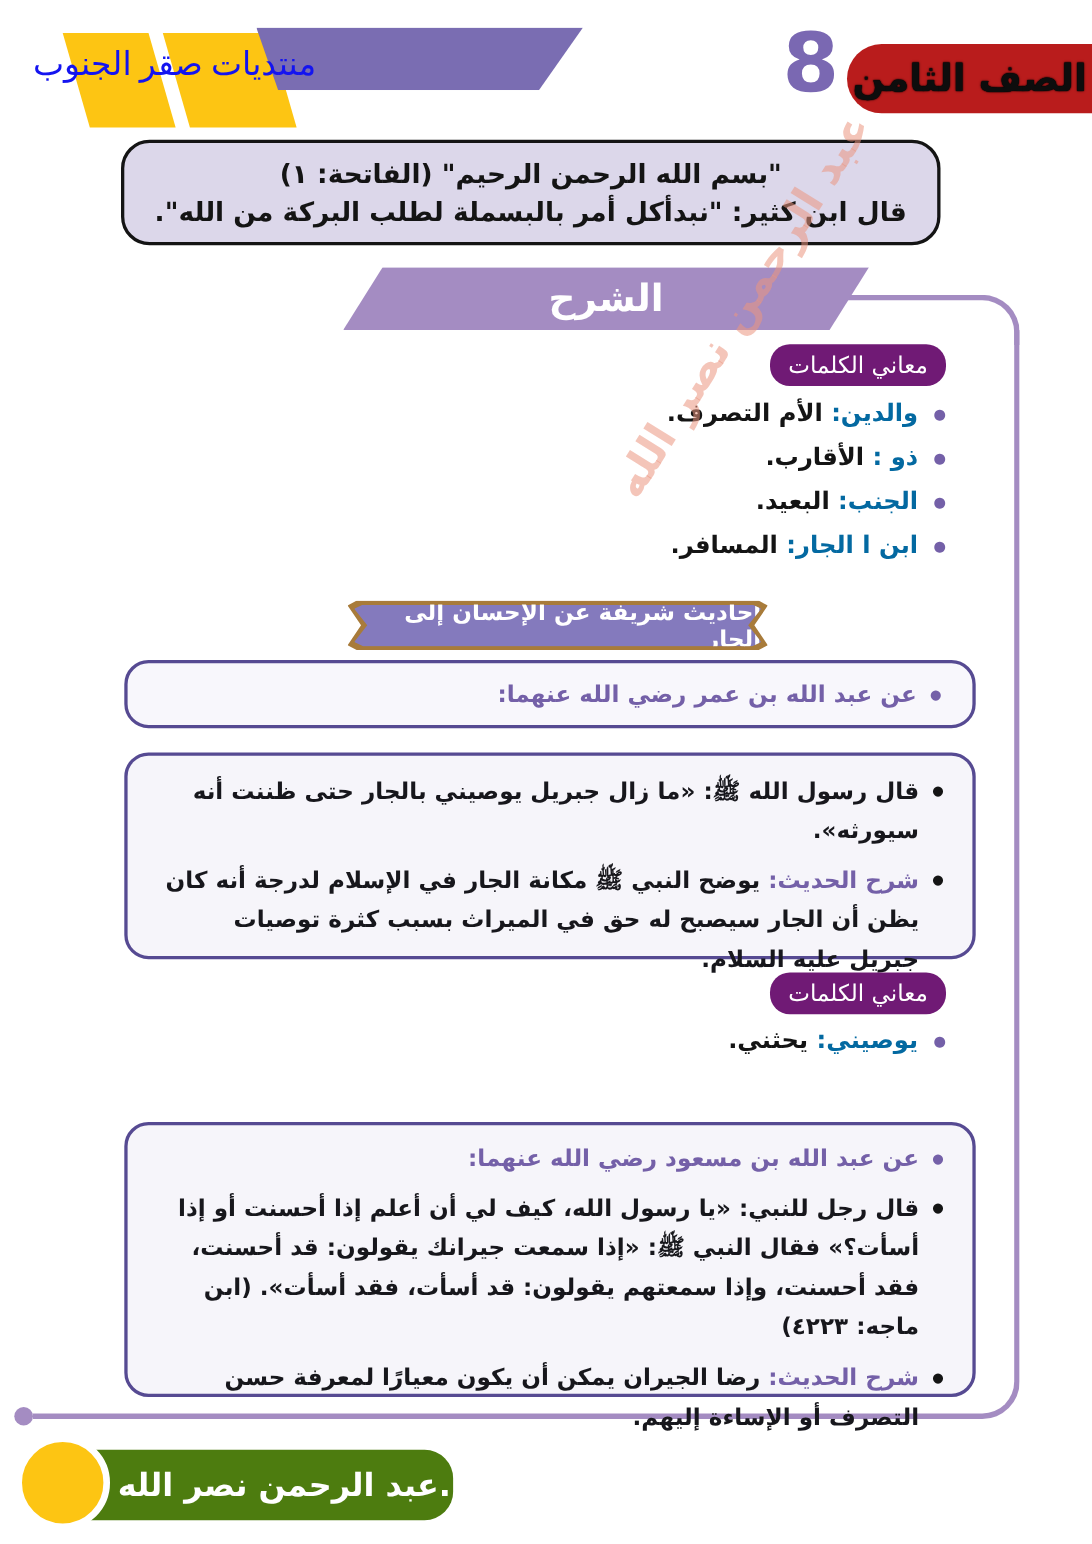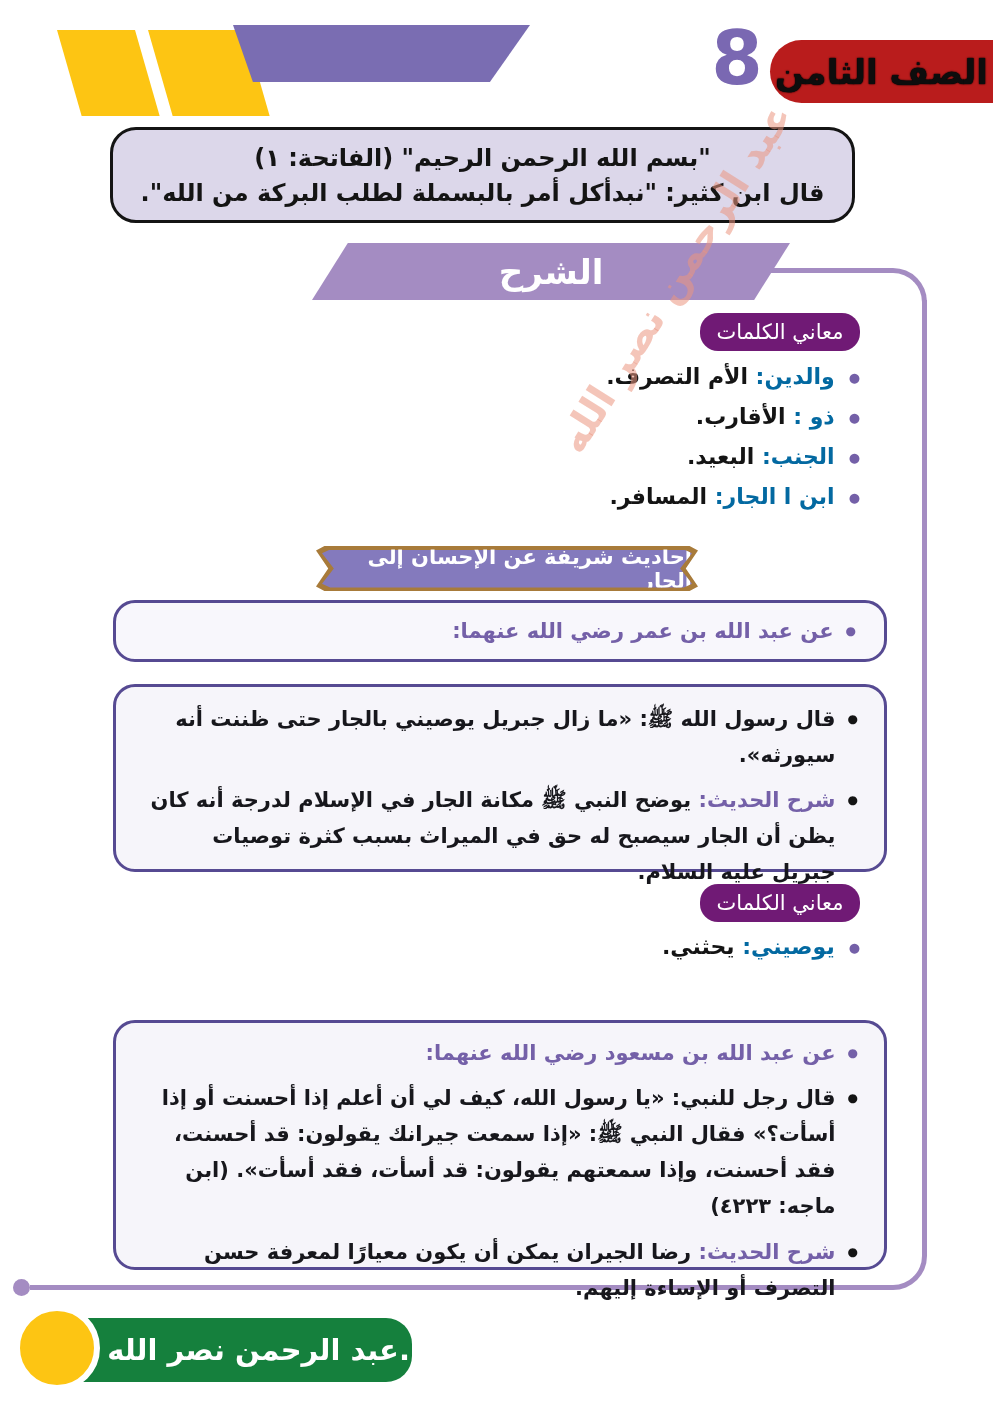--- a/index.html
+++ b/index.html
@@ -107,21 +107,21 @@
   .li { display:flex; gap:12px; font-size:21px; line-height:1.72; }
   .li + .li { margin-top:9px; }
   .li .bdot { font-size:12px; line-height:36px; color:#141414; flex:0 0 auto; }
   .li .bdot.purple { color:#7460a8; }
   .li .txt { flex:1; }
   .purple-text { color:#7460a8; }
   .src-line { display:block; padding-right:118px; }
   
   .name-pill {
     position:absolute; left:20px; top:1318px; width:392px; height:64px; z-index:2;
-    background:#15803d; border-radius:26px;
+    background:#4d7c0f; border-radius:26px;
     display:flex; align-items:center; justify-content:center;
     padding-left:95px; direction:rtl;
     color:#fff; font-size:29px; font-weight:800; white-space:nowrap;
   }
   .yellow-circle {
     position:absolute; left:14px; top:1305px; width:86px; height:86px; z-index:3;
     background:#fdc513; border:6px solid #fff; border-radius:50%;
   }
   .phone-pill {
     position:absolute; left:655px; top:1312px; width:330px; height:76px; z-index:2;
@@ -135,20 +135,21 @@
   }
 </style>
 </head>
 <body>
 
 <div class="page">
 
   <div class="yellow-bar yb1"></div>
   <div class="yellow-bar yb2"></div>
   <div class="purple-trapezoid"></div>
+  <div class="site-name">منتديات صقر الجنوب</div>
   <div class="grade-number">8</div>
   <div class="grade-badge">
     <span>الصف الثامن</span>
   </div>
 
   <div class="watermark">عبد الرحمن نصر الله</div>
 
   <div class="bismillah">
     <div>"بسم الله الرحمن الرحيم" (الفاتحة: ١)</div>
     <div>قال ابن كثير: "نبدأكل أمر بالبسملة لطلب البركة من الله".</div>

